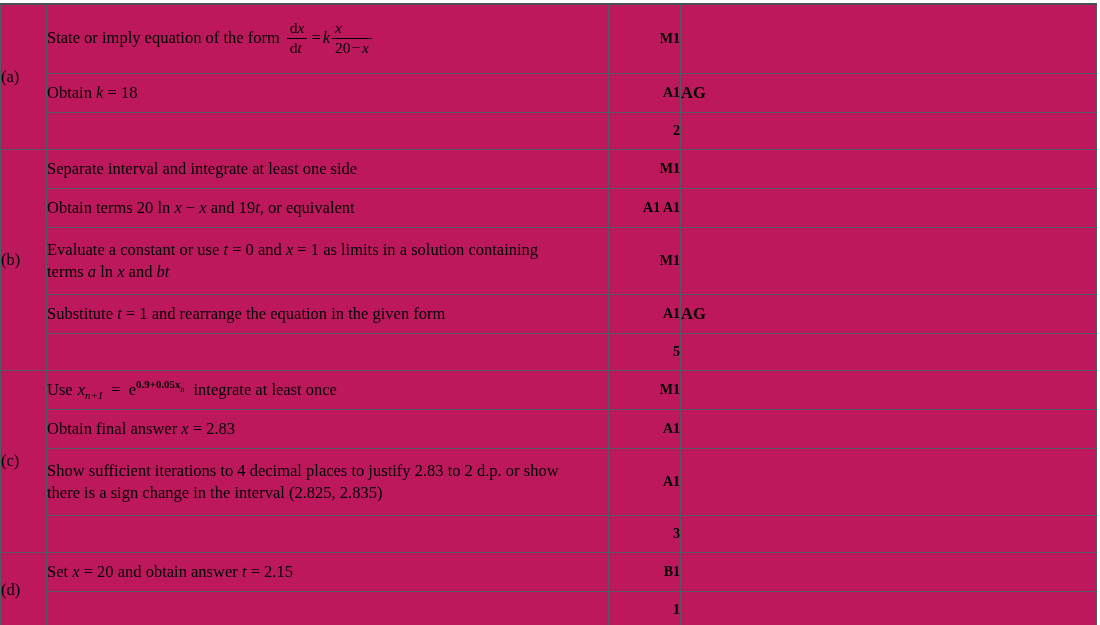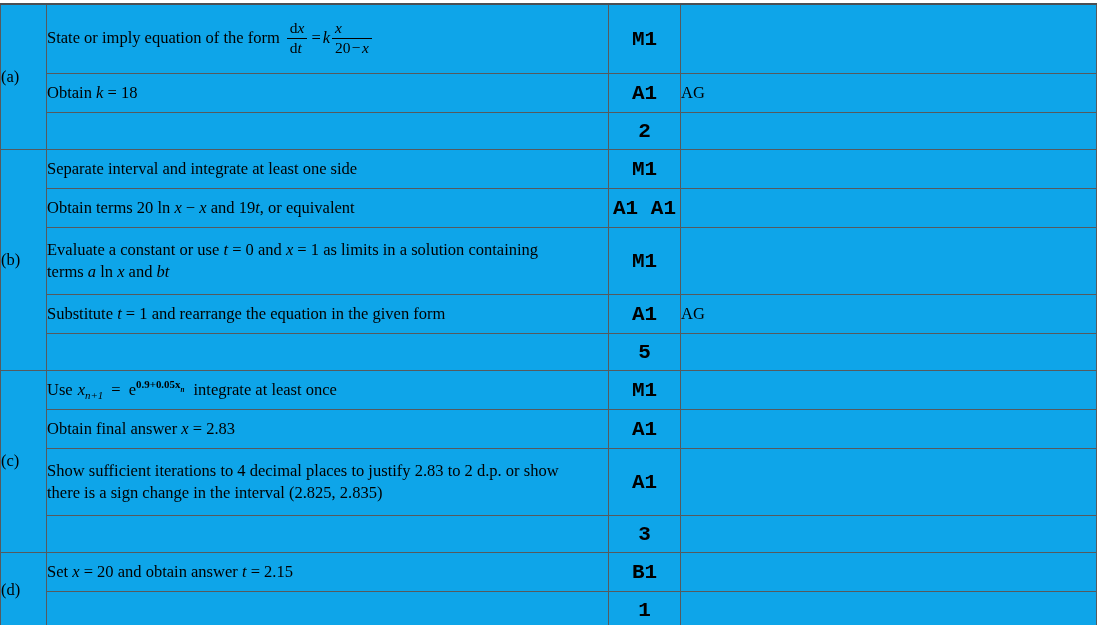--- a/index.html
+++ b/index.html
@@ -35,21 +35,21 @@
   
   col.c-part  { width: 46px; }
   col.c-body  { width: 562px; }
   col.c-mark  { width: 72px; }
   col.c-note  { width: 416px; }
 
   table.ms td {
     border: 1px solid #555a5e;
     padding: 0;
     vertical-align: middle;
-    background: #0ea5e9;
+    background: #be185d;
   }
 
   
   table.ms {
     border-top: 2px solid #4a4f53;
     border-bottom: 2px solid #4a4f53;
   }
 
   
   td.part {
@@ -73,33 +73,32 @@
     font-size: 16.5px;
     line-height: 1.34;
   }
   td.body.tall {
     padding-top: 7px;
     padding-bottom: 7px;
   }
 
   
   td.mark {
-    text-align: center;
+    text-align: right;
     padding: 4px 11px 4px 4px;
-    font-size: 21px;
+    font-size: 14px;
     font-weight: bold;
     white-space: nowrap;
-    font-family: Liberation Mono, monospace;
   }
 
   
   td.note {
     padding: 4px 0 4px 11px;
     font-size: 16.5px;
-    font-weight: normal;
+    font-weight: bold;
     border-right: none;
   }
   tr.r-norm td    { height: 38px; }
   tr.r-blank td   { height: 36px; }
   tr.r-two td     { height: 52px; }
   tr.r-first td   { height: 68px; }
 
   
   .math { font-family: "Liberation Serif", "DejaVu Serif", serif; }
   .it   { font-style: italic; }

